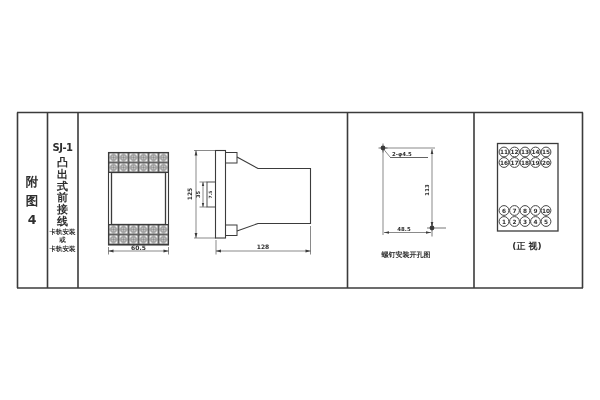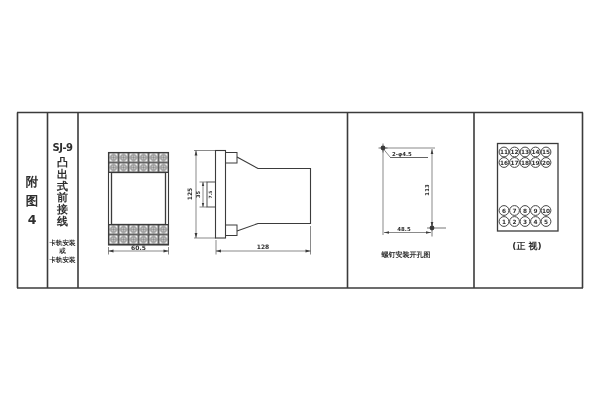--- a/index.html
+++ b/index.html
@@ -4,38 +4,38 @@
 <style>
   html,body{margin:0;padding:0;background:#ffffff;}
   #stage{position:relative;width:600px;height:400px;background:#ffffff;overflow:hidden;
          font-family:"DejaVu Sans",sans-serif;}
   .col{position:absolute;top:112px;height:176px;display:flex;flex-direction:column;
        align-items:center;color:#2f2f2f;font-weight:700;}
   #col-figure{left:17px;width:30px;justify-content:center;font-size:12.5px;line-height:19px;}
   #col-model{left:47px;width:31px;padding-top:30px;box-sizing:border-box;}
   .model-label{font-size:10px;letter-spacing:-0.5px;margin-bottom:4px;}
   .type-chars{display:flex;flex-direction:column;align-items:center;font-size:11px;line-height:11.8px;}
-  .mount-note{margin-top:11px;font-size:6.5px;line-height:8.6px;text-align:center;font-weight:700;}
+  .mount-note{font-size:6.5px;line-height:8.6px;text-align:center;font-weight:700;}
   svg{position:absolute;left:0;top:0;}
   svg text{fill:#2f2f2f;font-family:"DejaVu Sans",sans-serif;font-weight:600;}
   svg .cap{font-weight:700;}
 </style>
 </head>
 <body>
 
 <div id="stage">
 
   <div class="col" id="col-figure">
     <span>附</span>
     <span>图</span>
     <span>4</span>
   </div>
 
   <div class="col" id="col-model">
-    <div class="model-label">SJ-9</div>
+    <div class="model-label">SJ-1</div>
     <div class="type-chars">
       <span>凸</span>
       <span>出</span>
       <span>式</span>
       <span>前</span>
       <span>接</span>
       <span>线</span>
     </div>
     <div class="mount-note">
       <div>卡轨安装</div>

